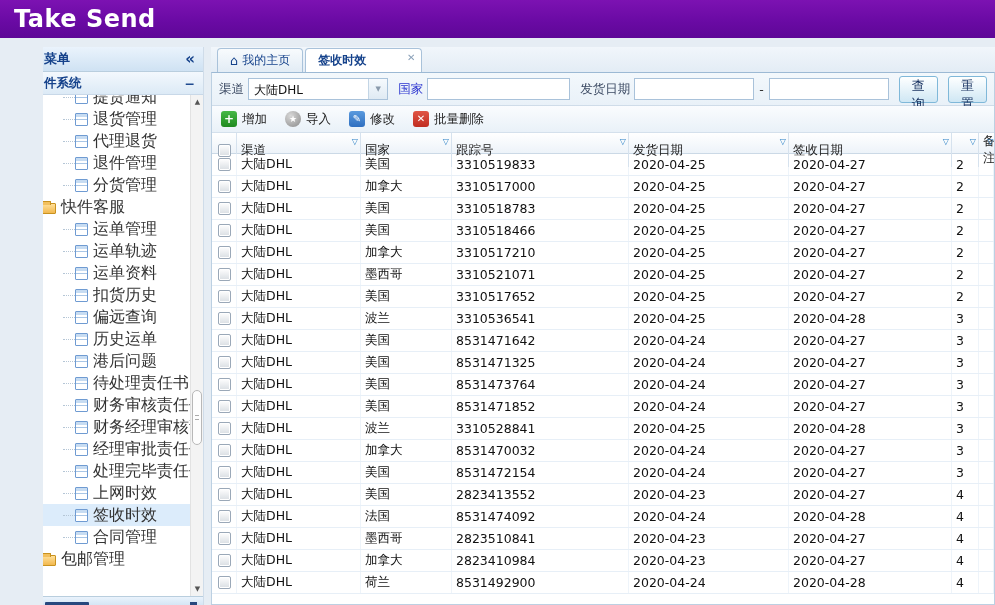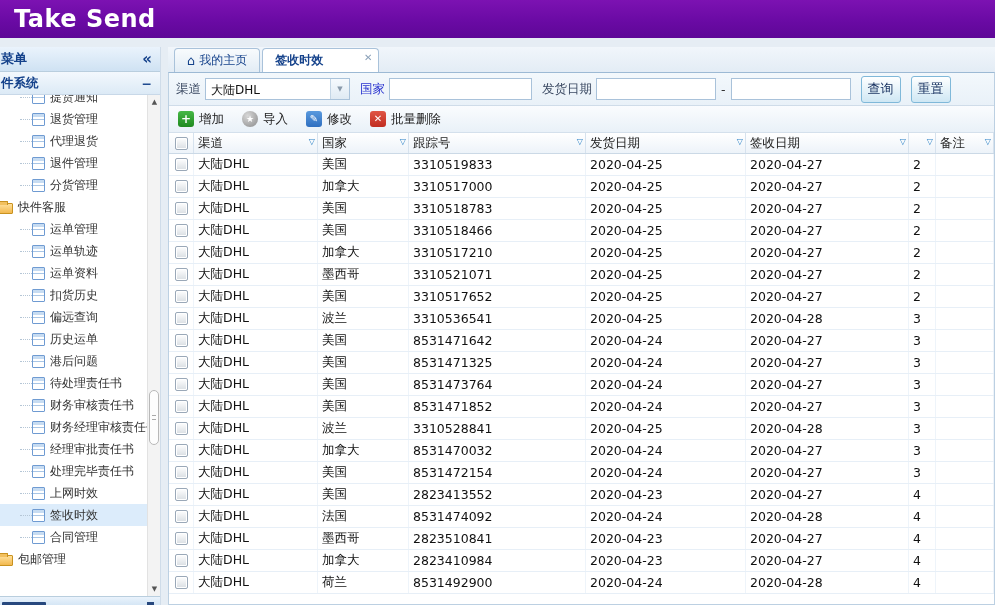--- a/index.html
+++ b/index.html
@@ -5,38 +5,38 @@
   html,body{margin:0;padding:0;background:#fff;}
   *{box-sizing:border-box;}
   .app{position:relative;width:995px;height:605px;overflow:hidden;
        font-family:"DejaVu Sans","Liberation Sans",sans-serif;background:#e6edf4;}
 
   
   .topbar{height:38px;background:linear-gradient(180deg,#7c12b2 0%,#6a0aa4 55%,#5e0797 100%);
           display:flex;align-items:center;padding-left:14px;}
   .topbar .title{color:#fff;font-size:24px;font-weight:bold;letter-spacing:.5px;}
 
-  .body{display:flex;height:567px;padding-top:9px;}
+  .body{display:flex;height:567px;padding-top:9px;padding-left:43px;}
 
   
   .sidebar{width:161px;height:558px;background:#fff;display:flex;flex-direction:column;
            overflow:hidden;border-right:1px solid #cfdce9;}
   .side-head{height:25px;flex:0 0 25px;background:linear-gradient(#eaf3fc,#cfe2f3);
              border-bottom:1px solid #b9cede;display:flex;align-items:center;
              padding:0 8px;color:#15428b;font-weight:bold;font-size:13px;}
   .side-head .lbl{margin-left:-7px;white-space:nowrap;}
   .side-head .tool{margin-left:auto;font-size:15px;color:#15428b;cursor:pointer;line-height:1;}
   .side-sec{height:23px;flex:0 0 23px;background:linear-gradient(#f3f8fd,#dcea f6);
             background:linear-gradient(#f3f8fd,#dceaf6);border-bottom:1px solid #c8d8e8;
             display:flex;align-items:center;padding:0 8px;color:#15428b;font-weight:bold;font-size:12.5px;}
   .side-sec .lbl{margin-left:-7px;white-space:nowrap;}
   .side-sec .tool{margin-left:auto;font-weight:bold;color:#15428b;cursor:pointer;}
   .treewrap{position:relative;flex:1;overflow:hidden;}
   .tree{position:absolute;left:0;top:0;right:13px;bottom:0;overflow:hidden;}
-  .titem{height:22px;display:flex;align-items:center;font-size:12px;color:#333;
+  .titem{height:22px;display:flex;align-items:center;font-size:16px;color:#333;
          white-space:nowrap;cursor:pointer;}
   .titem:first-child{margin-top:-9px;}
   .titem.leaf{padding-left:20px;}
   .titem.selected{background:#dcecfb;}
   .guide{width:12px;border-top:1px dotted #b5c6d6;flex:0 0 12px;}
   .grid-ico{width:13px;height:13px;flex:0 0 13px;margin-right:5px;border:1px solid #6f9bd2;border-radius:1px;
             background:linear-gradient(#c7dcf2 0 3px,rgba(0,0,0,0) 3px),
                        repeating-linear-gradient(180deg,rgba(0,0,0,0) 0 5px,#a9c6e6 5px 6px),#fff;}
   .titem.group{padding-left:2px;}
   .folder-ico{width:15px;height:11px;flex:0 0 15px;margin:2px 5px 0 -4px;position:relative;

